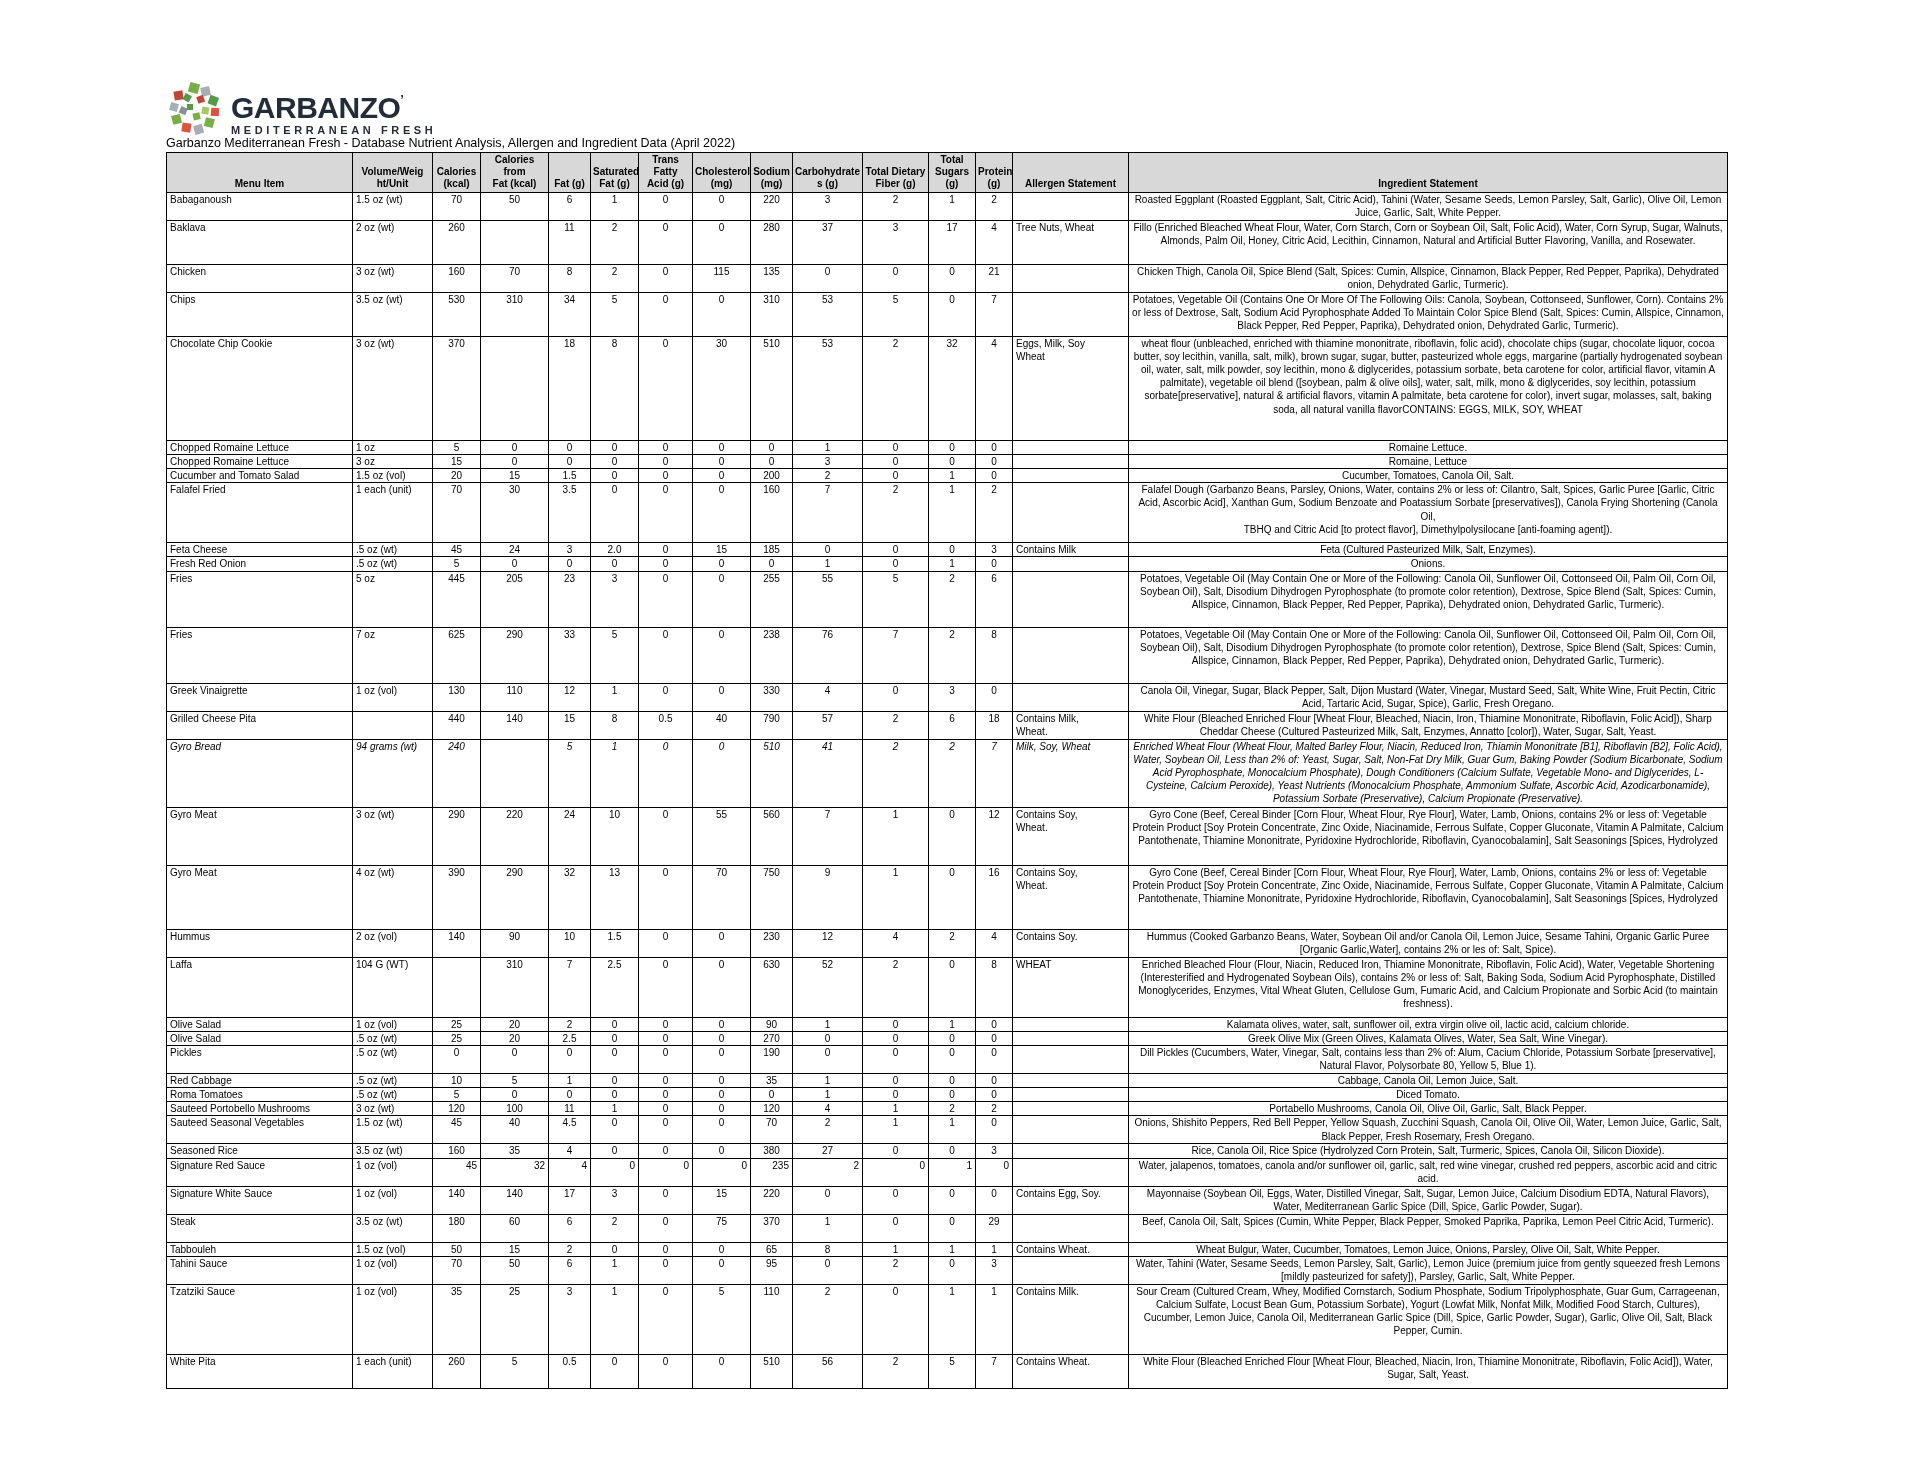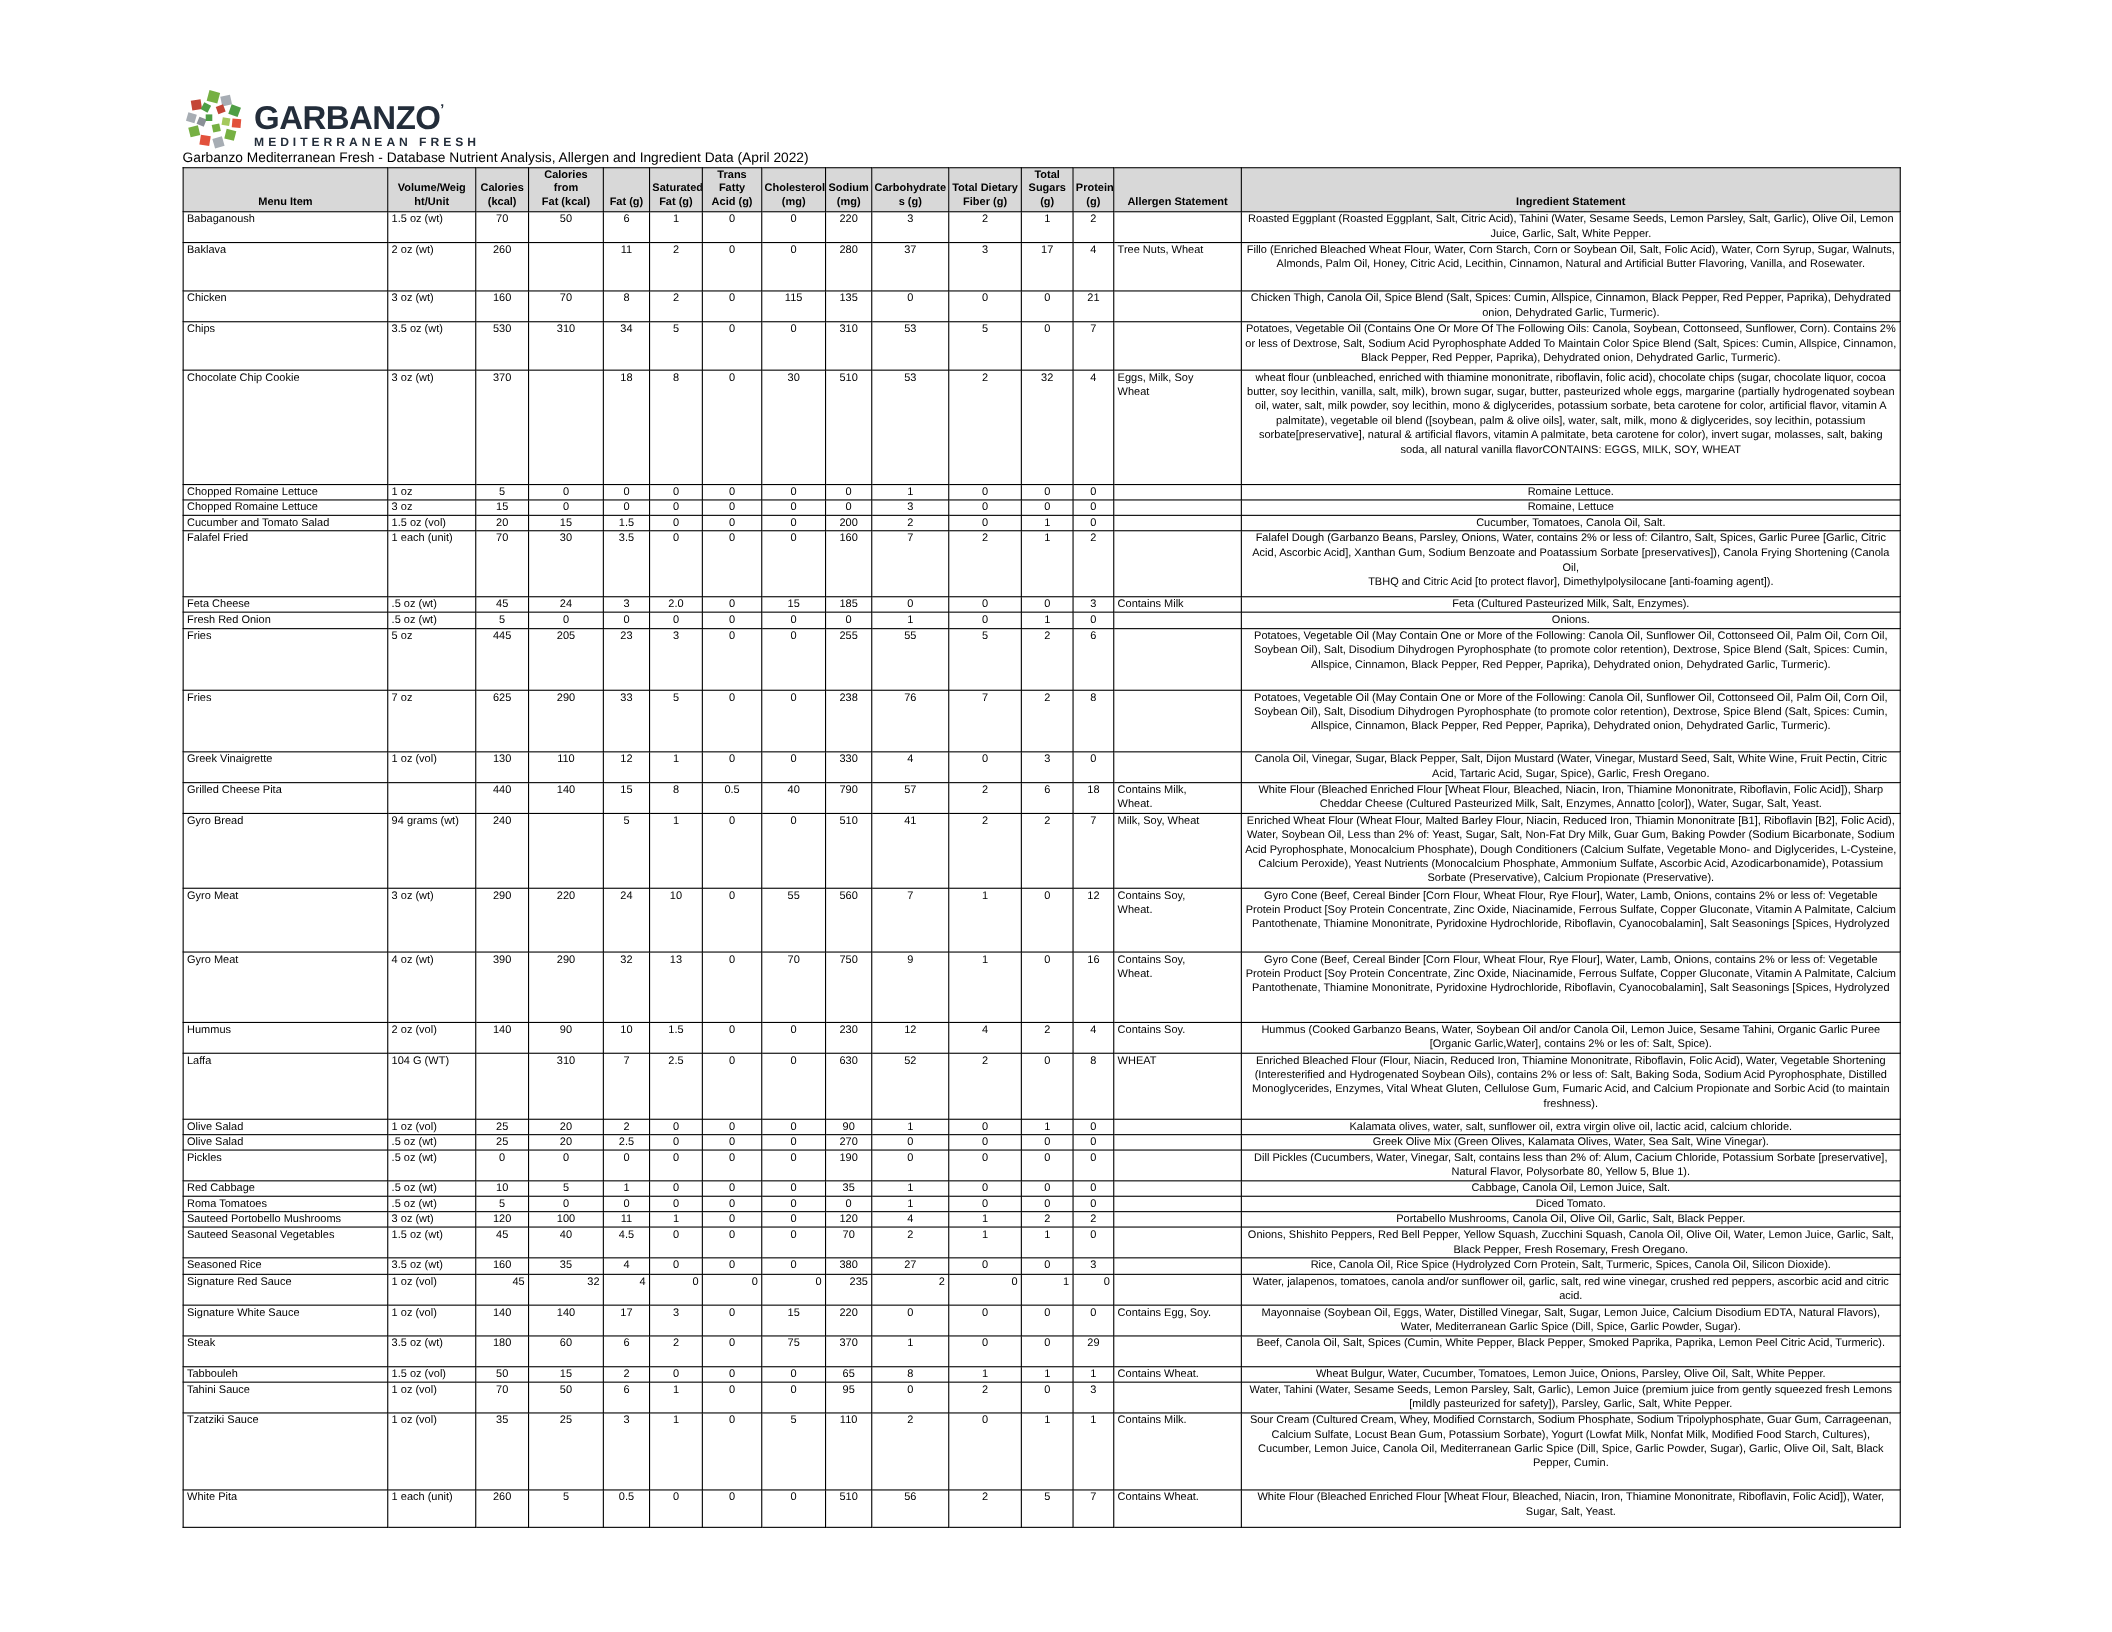--- a/index.html
+++ b/index.html
@@ -360,21 +360,21 @@
           <td class="c-num">40</td>
           <td class="c-num">790</td>
           <td class="c-num">57</td>
           <td class="c-num">2</td>
           <td class="c-num">6</td>
           <td class="c-num">18</td>
           <td class="c-allergen">Contains Milk,
 Wheat.</td>
           <td class="c-ing">White Flour (Bleached Enriched Flour [Wheat Flour, Bleached, Niacin, Iron, Thiamine Mononitrate, Riboflavin, Folic Acid]), Sharp Cheddar Cheese (Cultured Pasteurized Milk, Salt, Enzymes, Annatto [color]), Water, Sugar, Salt, Yeast.</td>
         </tr>
-        <tr style="height: 68px;">
+        <tr style="height: 68px; font-style: italic;">
           <td class="c-item">Gyro Bread</td>
           <td class="c-unit">94 grams (wt)</td>
           <td class="c-num">240</td>
           <td class="c-num"></td>
           <td class="c-num">5</td>
           <td class="c-num">1</td>
           <td class="c-num">0</td>
           <td class="c-num">0</td>
           <td class="c-num">510</td>
           <td class="c-num">41</td>

